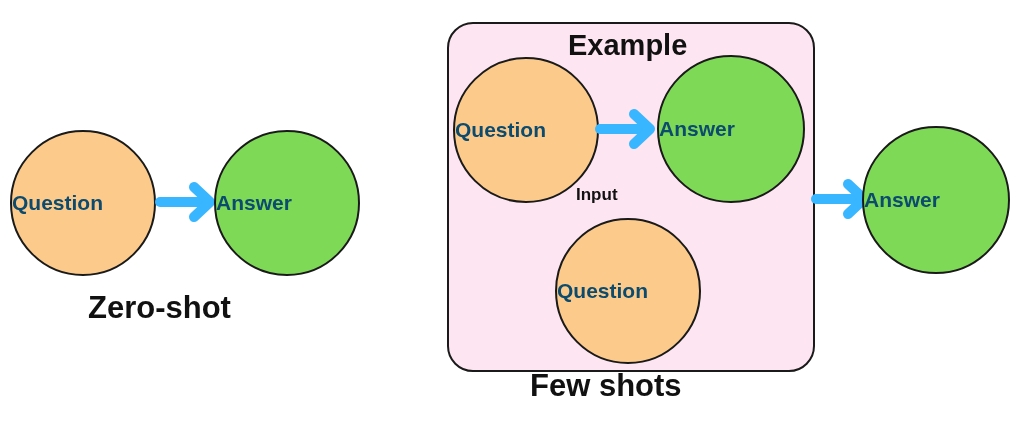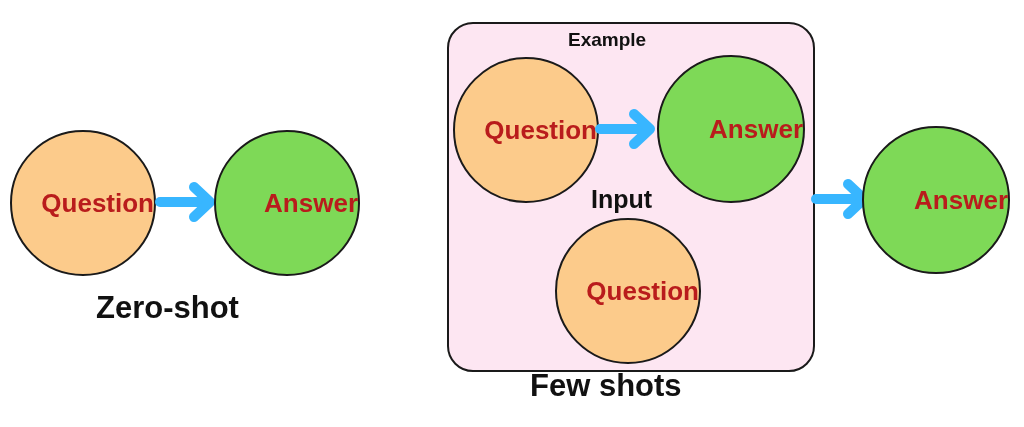--- a/index.html
+++ b/index.html
@@ -1,53 +1,53 @@
 <!DOCTYPE html>
 <html><head>
 <meta charset="utf-8">
 <style>
   html, body { margin:0; padding:0; background:#ffffff; }
   body { width:1024px; height:427px; position:relative; overflow:hidden;
          font-family: "Liberation Sans", "DejaVu Sans", sans-serif; }
   .node { position:absolute; border-radius:50%; border:2px solid #1a1a1a;
-          display:flex; align-items:center; justify-content:flex-end;
-          font-weight:bold; font-size:26px; color:#b91c1c; box-sizing:border-box; }
+          display:flex; align-items:center; justify-content:flex-start;
+          font-weight:bold; font-size:21px; color:#0c4a6e; box-sizing:border-box; }
   .label { position:absolute; font-weight:bold; color:#111; white-space:nowrap; }
   .box { position:absolute; left:447px; top:22px; width:368px; height:350px;
          border:2px solid #1a1a1a; border-radius:26px; box-sizing:border-box; }
   svg.arrow { position:absolute; overflow:visible; }
 </style>
 </head>
 <body>
 
 <div class="node" style="left: 10px; top: 130px; width: 146px; height: 146px; background: rgb(252, 203, 139);">
   <span>Question</span>
 </div>
 <svg class="arrow" style="left:158px;top:180px;" width="60" height="44">
   <line x1="2" y1="22" x2="50" y2="22" stroke-width="10" stroke-linecap="round" stroke="#38B6FF"></line>
   <polyline points="36,7 52,22 36,37" fill="none" stroke-width="10" stroke-linecap="round" stroke-linejoin="round" stroke="#38B6FF"></polyline>
 </svg>
 <div class="node" style="left: 214px; top: 130px; width: 146px; height: 146px; background: rgb(126, 217, 87);">
   <span>Answer</span>
 </div>
-<div class="label" style="left:96px;top:290px;font-size:31px;">Zero-shot</div>
+<div class="label" style="left:88px;top:290px;font-size:31px;">Zero-shot</div>
 
 <div class="box" style="background: rgb(253, 230, 242);"></div>
-<div class="label" style="left:568px;top:29px;font-size:19px;">Example</div>
+<div class="label" style="left:568px;top:29px;font-size:29px;">Example</div>
 <div class="node" style="left: 453px; top: 57px; width: 146px; height: 146px; background: rgb(252, 203, 139);">
   <span>Question</span>
 </div>
 <svg class="arrow" style="left:598px;top:107px;" width="60" height="44">
   <line x1="2" y1="22" x2="50" y2="22" stroke-width="10" stroke-linecap="round" stroke="#38B6FF"></line>
   <polyline points="36,7 52,22 36,37" fill="none" stroke-width="10" stroke-linecap="round" stroke-linejoin="round" stroke="#38B6FF"></polyline>
 </svg>
 <div class="node" style="left: 657px; top: 55px; width: 148px; height: 148px; background: rgb(126, 217, 87);">
   <span>Answer</span>
 </div>
-<div class="label" style="left:591px;top:185px;font-size:25px;">Input</div>
+<div class="label" style="left:576px;top:185px;font-size:17px;">Input</div>
 <div class="node" style="left: 555px; top: 218px; width: 146px; height: 146px; background: rgb(252, 203, 139);">
   <span>Question</span>
 </div>
 <div class="label" style="left:530px;top:368px;font-size:31px;">Few shots</div>
 
 <svg class="arrow" style="left:814px;top:177px;" width="60" height="44">
   <line x1="2" y1="22" x2="48" y2="22" stroke-width="10" stroke-linecap="round" stroke="#38B6FF"></line>
   <polyline points="34,7 50,22 34,37" fill="none" stroke-width="10" stroke-linecap="round" stroke-linejoin="round" stroke="#38B6FF"></polyline>
 </svg>
 <div class="node" style="left: 862px; top: 126px; width: 148px; height: 148px; background: rgb(126, 217, 87);">

